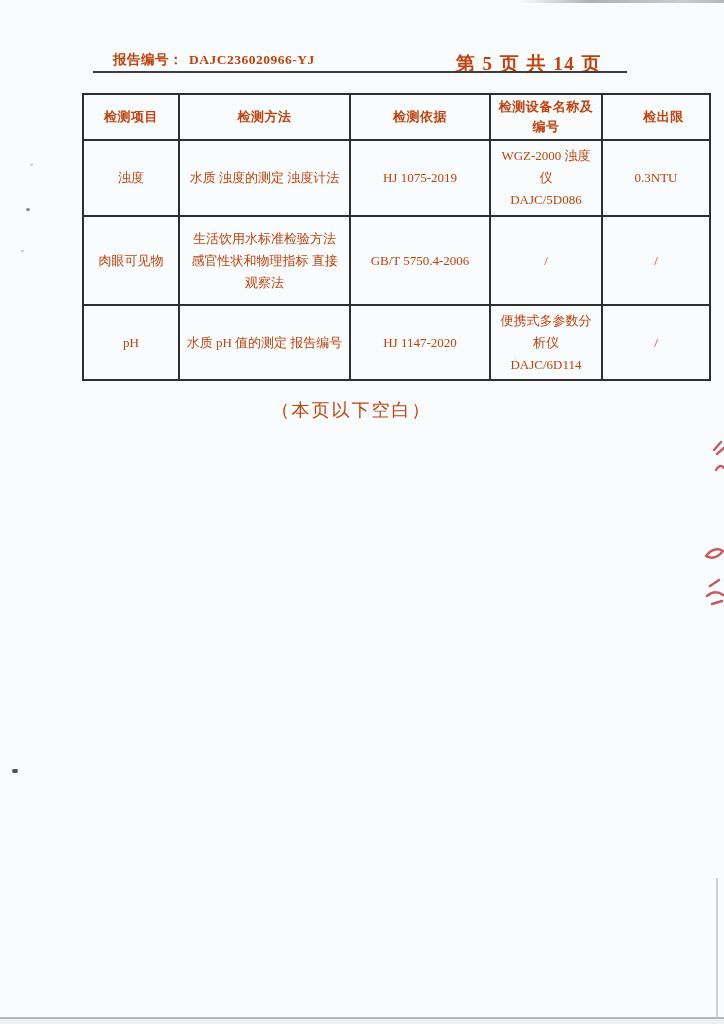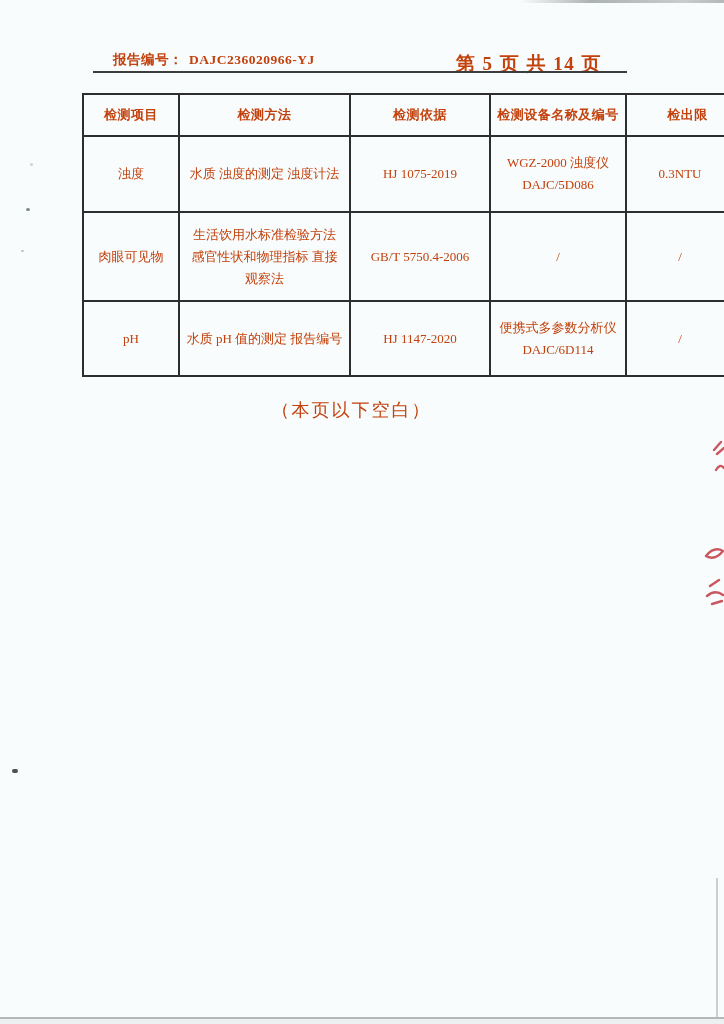--- a/index.html
+++ b/index.html
@@ -39,21 +39,21 @@
     border:2px solid #2e2e2e;
     text-align:center;vertical-align:middle;
     padding:2px 5px;
     line-height:22px;
     overflow:hidden;
   }
   .results-table th{font-weight:bold;line-height:20px;letter-spacing:.5px;}
   .results-table .c1{width:96px;}
   .results-table .c2{width:171px;}
   .results-table .c3{width:140px;}
-  .results-table .c4{width:136px;}
+  .results-table .c4{width:112px;}
   .results-table .c5{width:108px;padding-left:20px;}
   tr.r-head{height:42px;}
   tr.r1{height:76px;}
   tr.r2{height:89px;}
   tr.r3{height:75px;}
   .eq-name,.eq-code{display:block;}
   
   .blank-note{
     position:absolute;left:66px;top:398px;width:571px;
     text-align:center;font-size:18px;letter-spacing:2px;

